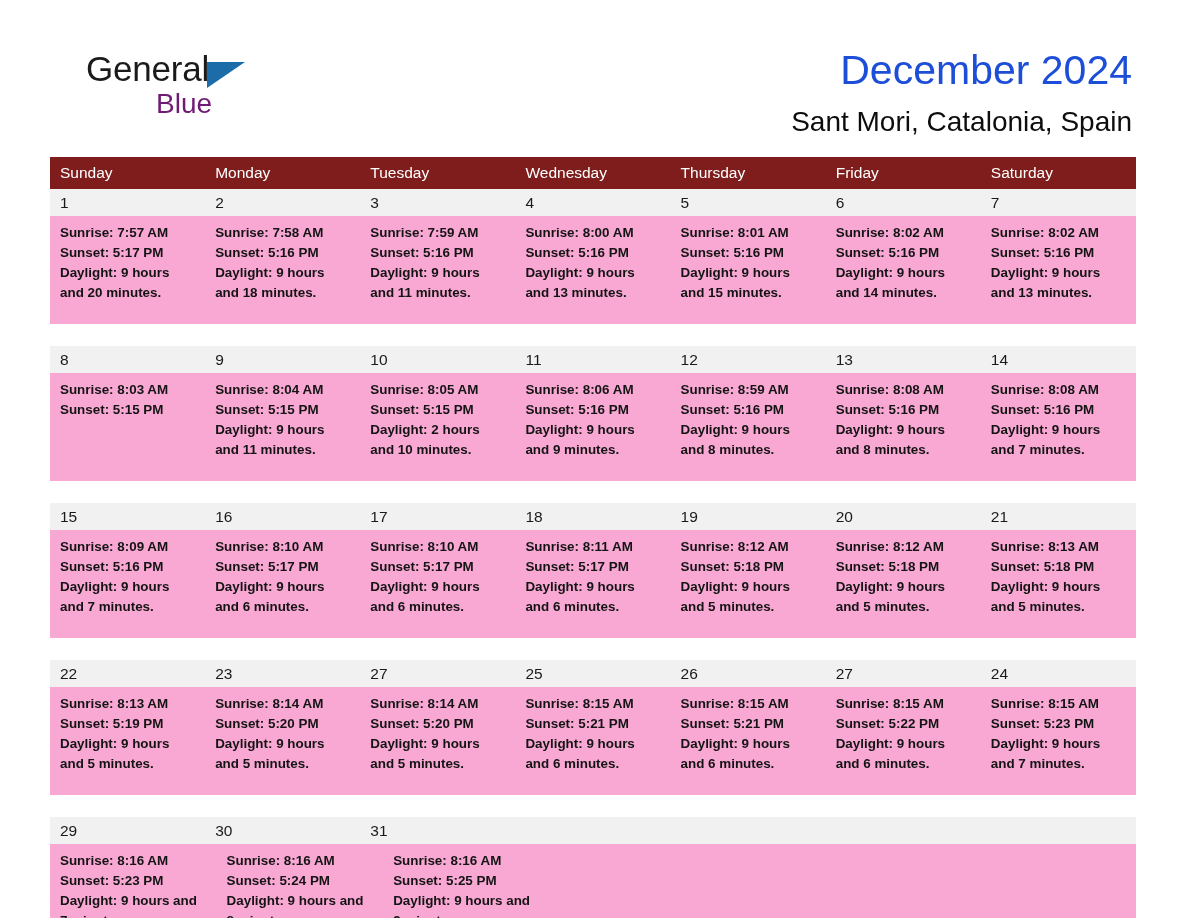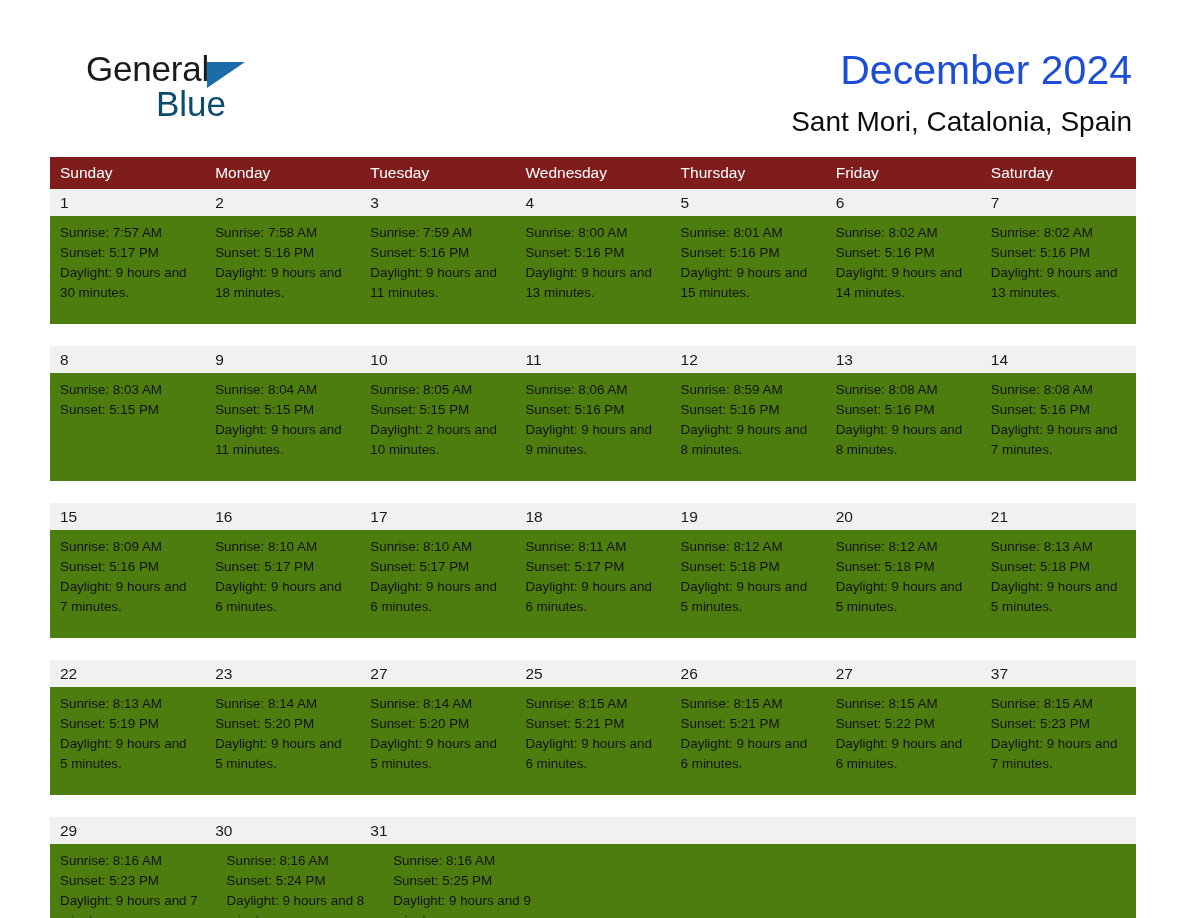--- a/index.html
+++ b/index.html
@@ -52,22 +52,22 @@
     width: 0;
     height: 0;
     margin-left: -2px;
     margin-bottom: 4px;
     border-left: 38px solid #1b6ca8;
     border-bottom: 26px solid transparent;
   }
   .brand-row2 {
     margin-left: 70px;
     margin-top: -4px;
-    font-size: 35px;
-    color: #0c4a6e;
+    font-size: 28px;
+    color: #701a75;
     line-height: 40px;
     font-family: "Liberation Sans", sans-serif;
   }
 
   .title-block {
     position: absolute;
     right: 56px;
     top: 44px;
     text-align: right;
   }
@@ -125,22 +125,23 @@
   .daynum-cell {
     flex: 1 1 0;
     font-size: 15.5px;
     line-height: 27px;
     padding-left: 10px;
     box-sizing: border-box;
     color: #1a1a1a;
   }
   .info-row {
     display: flex;
-    background: #4d7c0f;
+    background: #f9a8d4;
     height: 108px;
+    font-weight: bold;
   }
   .info-cell {
     flex: 1 1 0;
     padding: 7px 10px 0 10px;
     box-sizing: border-box;
     font-size: 13.4px;
     line-height: 20px;
     color: #141414;
   }
   .info-cell div {
@@ -192,21 +193,21 @@
             <div class="daynum-cell">3</div>
             <div class="daynum-cell">4</div>
             <div class="daynum-cell">5</div>
             <div class="daynum-cell">6</div>
             <div class="daynum-cell">7</div>
           </div>
           <div class="info-row">
             <div class="info-cell">
               <div>Sunrise: 7:57 AM</div>
               <div>Sunset: 5:17 PM</div>
-              <div class="daylight-wrap">Daylight: 9 hours and 30 minutes.</div>
+              <div class="daylight-wrap">Daylight: 9 hours and 20 minutes.</div>
             </div>
             <div class="info-cell">
               <div>Sunrise: 7:58 AM</div>
               <div>Sunset: 5:16 PM</div>
               <div class="daylight-wrap">Daylight: 9 hours and 18 minutes.</div>
             </div>
             <div class="info-cell">
               <div>Sunrise: 7:59 AM</div>
               <div>Sunset: 5:16 PM</div>
               <div class="daylight-wrap">Daylight: 9 hours and 11 minutes.</div>
@@ -332,21 +333,21 @@
         </div>
         <div class="week-sep-space"></div>
         <div class="week">
           <div class="daynum-row">
             <div class="daynum-cell">22</div>
             <div class="daynum-cell">23</div>
             <div class="daynum-cell">27</div>
             <div class="daynum-cell">25</div>
             <div class="daynum-cell">26</div>
             <div class="daynum-cell">27</div>
-            <div class="daynum-cell">37</div>
+            <div class="daynum-cell">24</div>
           </div>
           <div class="info-row">
             <div class="info-cell">
               <div>Sunrise: 8:13 AM</div>
               <div>Sunset: 5:19 PM</div>
               <div class="daylight-wrap">Daylight: 9 hours and 5 minutes.</div>
             </div>
             <div class="info-cell">
               <div>Sunrise: 8:14 AM</div>
               <div>Sunset: 5:20 PM</div>

